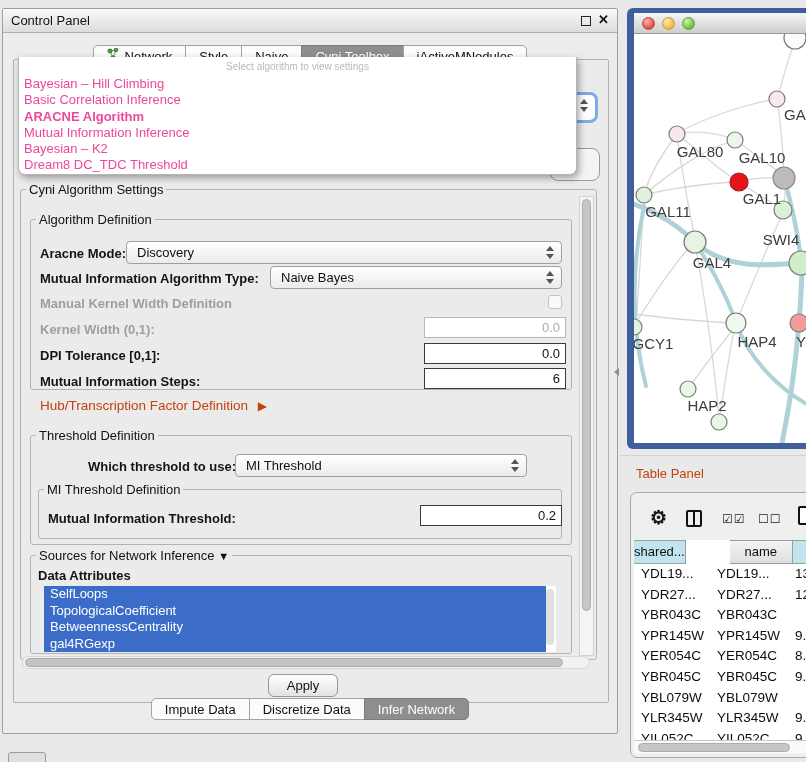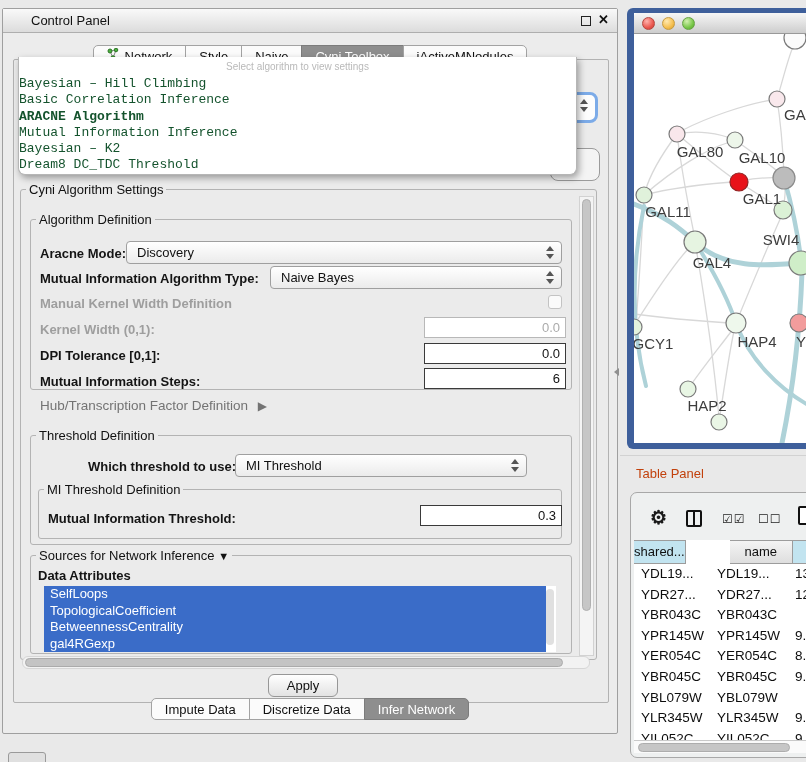--- a/index.html
+++ b/index.html
@@ -5,21 +5,21 @@
   * { margin:0; padding:0; box-sizing:border-box; }
   html,body { width:806px; height:762px; }
   body { font-family:"Liberation Sans", sans-serif; background:#e9e9e9; position:relative; overflow:hidden; }
   .abs { position:absolute; }
 
   
   .cp-win { left:2px; top:8px; width:616px; height:726px; background:#ececec;
             border:1px solid #9f9f9f; border-radius:2px; }
   .cp-titlebar { left:0; top:0; right:0; height:24px;
                  background:linear-gradient(#f9f9f9,#dcdcdc); border-bottom:1px solid #aeaeae; }
-  .cp-title { left:8px; top:4px; font-size:13px; color:#111;margin-left:20px; }
+  .cp-title { left:8px; top:4px; font-size:13px; color:#111; }
   .float-ico { width:10px; height:10px; border:1.5px solid #222; right:26px; top:7px; }
   .close-ico { right:8px; top:3px; font-size:13px; font-weight:bold; color:#111; }
 
   
   .tabstrip { left:0; right:0; display:flex; justify-content:center; }
   .tabstrip.top-tabs { top:36px; }
   .tabstrip.bottom-tabs { top:698px; }
   .tab { display:flex; align-items:center; gap:5px; padding:3px 13px; font-size:13px; color:#111;
          background:#fbfbfb; border:1px solid #a3a3a3; margin-left:-1px; height:22px; }
   .tab:first-child { border-radius:5px 0 0 5px; margin-left:0; }
@@ -34,32 +34,32 @@
   .frag-combo-focus { left:556px; top:92px; width:42px; height:31px; border:3px solid #7cabe8;
                       border-radius:8px; background:#fdfdfd; }
   .frag-combo2 { left:550px; top:148px; width:50px; height:33px; border:1px solid #9b9b9b;
                  border-radius:8px; background:#f4f4f4; }
 
   
   .algo-popup { left:18px; top:57px; width:559px; height:118px; background:#fff;
                 border:1px solid #b6b6b6; border-top:none; border-radius:0 0 7px 7px;
                 box-shadow:2px 3px 7px rgba(0,0,0,.35); padding-top:1px; z-index:5; }
   .algo-prompt { text-align:center; font-size:10px; color:#b9b9b9; height:18px; line-height:18px; }
-  .algo-item { font-size:13px; color:#14532d; line-height:16.3px; white-space:nowrap;font-family:Liberation Mono, monospace; }
+  .algo-item { font-size:13px; color:#ec4899; line-height:16.3px; padding-left:5px; white-space:nowrap; }
   .algo-item.bold { font-weight:bold; }
 
   
   fieldset.gbox { position:absolute; border:1px solid #b3b3b3; border-radius:3px; }
   fieldset.gbox legend { font-size:13px; padding:0 3px; margin-left:5px; color:#111; white-space:nowrap; }
   legend.blue { color:#1f1fd1; }
   legend.green { color:#2ecc2e; }
 
   .lbl { position:absolute; font-size:13px; font-weight:bold; color:#141414; white-space:nowrap; }
   .lbl.dis { color:#9e9e9e; }
-  .plain { position:absolute; font-size:13px; color:#737373; white-space:nowrap; }
+  .plain { position:absolute; font-size:13px; color:#c2410c; white-space:nowrap; }
 
   .combo { position:absolute; height:23px; background:linear-gradient(#ffffff,#ebebeb);
            border:1px solid #9f9f9f; border-radius:4px; }
   .combo-val { position:absolute; left:10px; top:3px; font-size:13px; color:#111; }
   .spinner { position:absolute; right:7px; top:4px; width:8px; }
   .spinner i { display:block; width:0; height:0; border-left:4px solid transparent; border-right:4px solid transparent; }
   .spinner .up { border-bottom:5px solid #555; margin-bottom:3px; }
   .spinner .dn { border-top:5px solid #555; }
 
   .field { position:absolute; height:21px; background:#fff; font-size:13px; text-align:right;
@@ -242,21 +242,21 @@
   <span class="spinner">
       <i class="up"></i>
       <i class="dn"></i>
     </span>
 </div>
 
 <fieldset class="gbox" style="left:38px;top:482px;width:524px;height:57px;">
   <legend class="blue">MI Threshold Definition</legend>
 </fieldset>
 <span class="lbl" style="left:48px;top:511px;">Mutual Information Threshold:</span>
-<div class="field dark" style="left:420px;top:505px;width:142px;"><span>0.3</span></div>
+<div class="field dark" style="left:420px;top:505px;width:142px;"><span>0.2</span></div>
 
 <fieldset class="gbox" style="left:30px;top:548px;width:542px;height:106px;">
   <legend>
     <span>Sources for Network Inference</span>
     <span style="font-size:11px;">▼</span>
   </legend>
 </fieldset>
 <span class="lbl" style="left:38px;top:568px;">Data Attributes</span>
 <div class="abs attr-list" id="attr-list">
 

